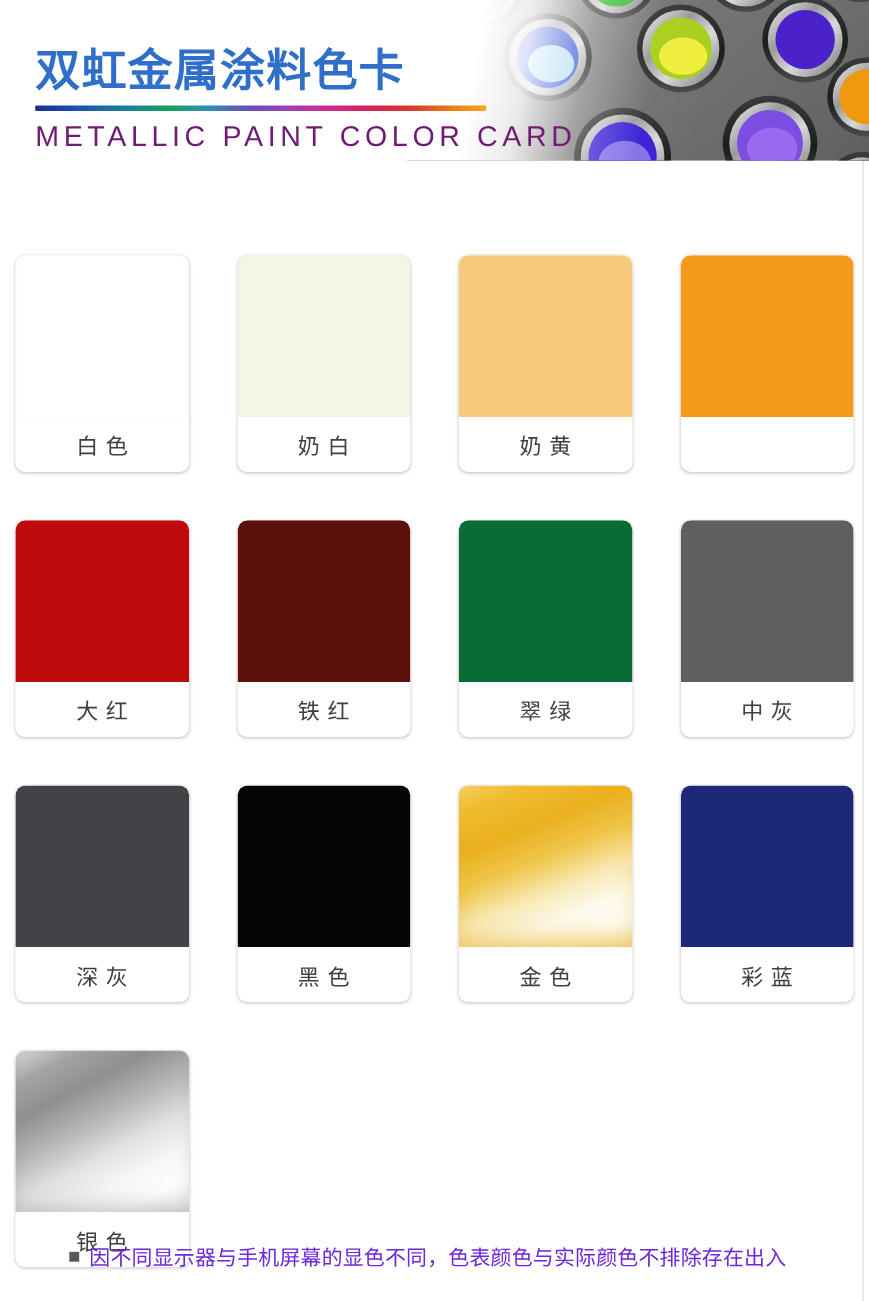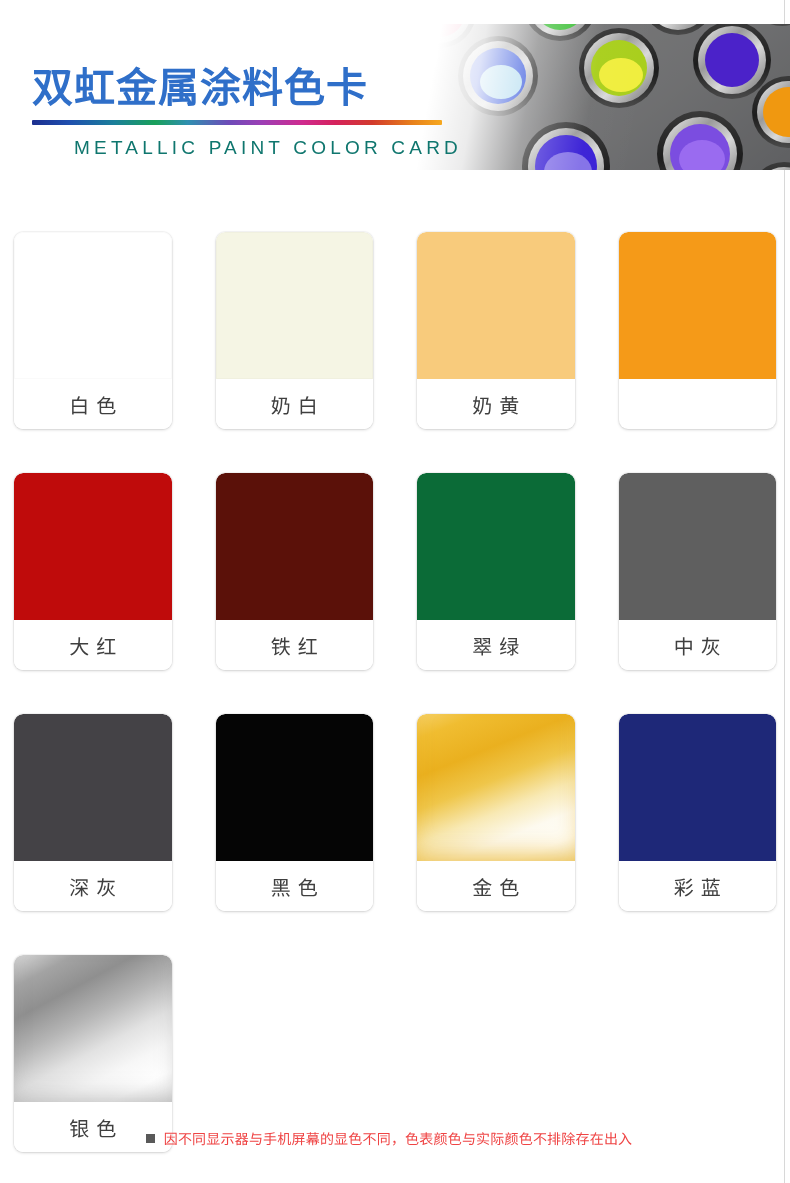--- a/index.html
+++ b/index.html
@@ -31,21 +31,20 @@
     background: #d8d8d8;
   }
 
   
   .header {
     position: relative;
     width: 790px;
     height: 146px;
     background: #ffffff;
     overflow: hidden;
-    margin-top: 24px;
   }
   .header-photo {
     position: absolute;
     top: -4px;
     right: 0;
     width: 420px;
     height: 188px;
     overflow: hidden;
   }
   .header-photo svg { display: block; }
@@ -106,23 +105,23 @@
       #6d4bb8 48%,
       #9c3fb5 56%,
       #cf2a8e 66%,
       #d5225c 74%,
       #d23a2c 83%,
       #e8821b 93%,
       #f6a81f 100%);
   }
   .title-en {
     margin-top: 11px;
-    font-size: 19px;
+    font-size: 26px;
     line-height: 24px;
-    color: #0f766e;
+    color: #701a75;
     letter-spacing: 4.2px;
     font-weight: normal;
     white-space: nowrap;
     text-align: right;
   }
 
   
   .grid {
     position: absolute;
     left: 0;
@@ -179,22 +178,22 @@
     box-sizing: border-box;
   }
   .note-bullet {
     width: 9px;
     height: 9px;
     background: #595959;
     display: inline-block;
     flex: none;
   }
   .note-text {
-    font-size: 14px;
-    color: #ef4444;
+    font-size: 19px;
+    color: #6d28d9;
     letter-spacing: 0.2px;
     white-space: nowrap;
   }
 </style>
 </head>
 <body>
 
 <div class="page">
 
   <div class="page-edge-rule"></div>

